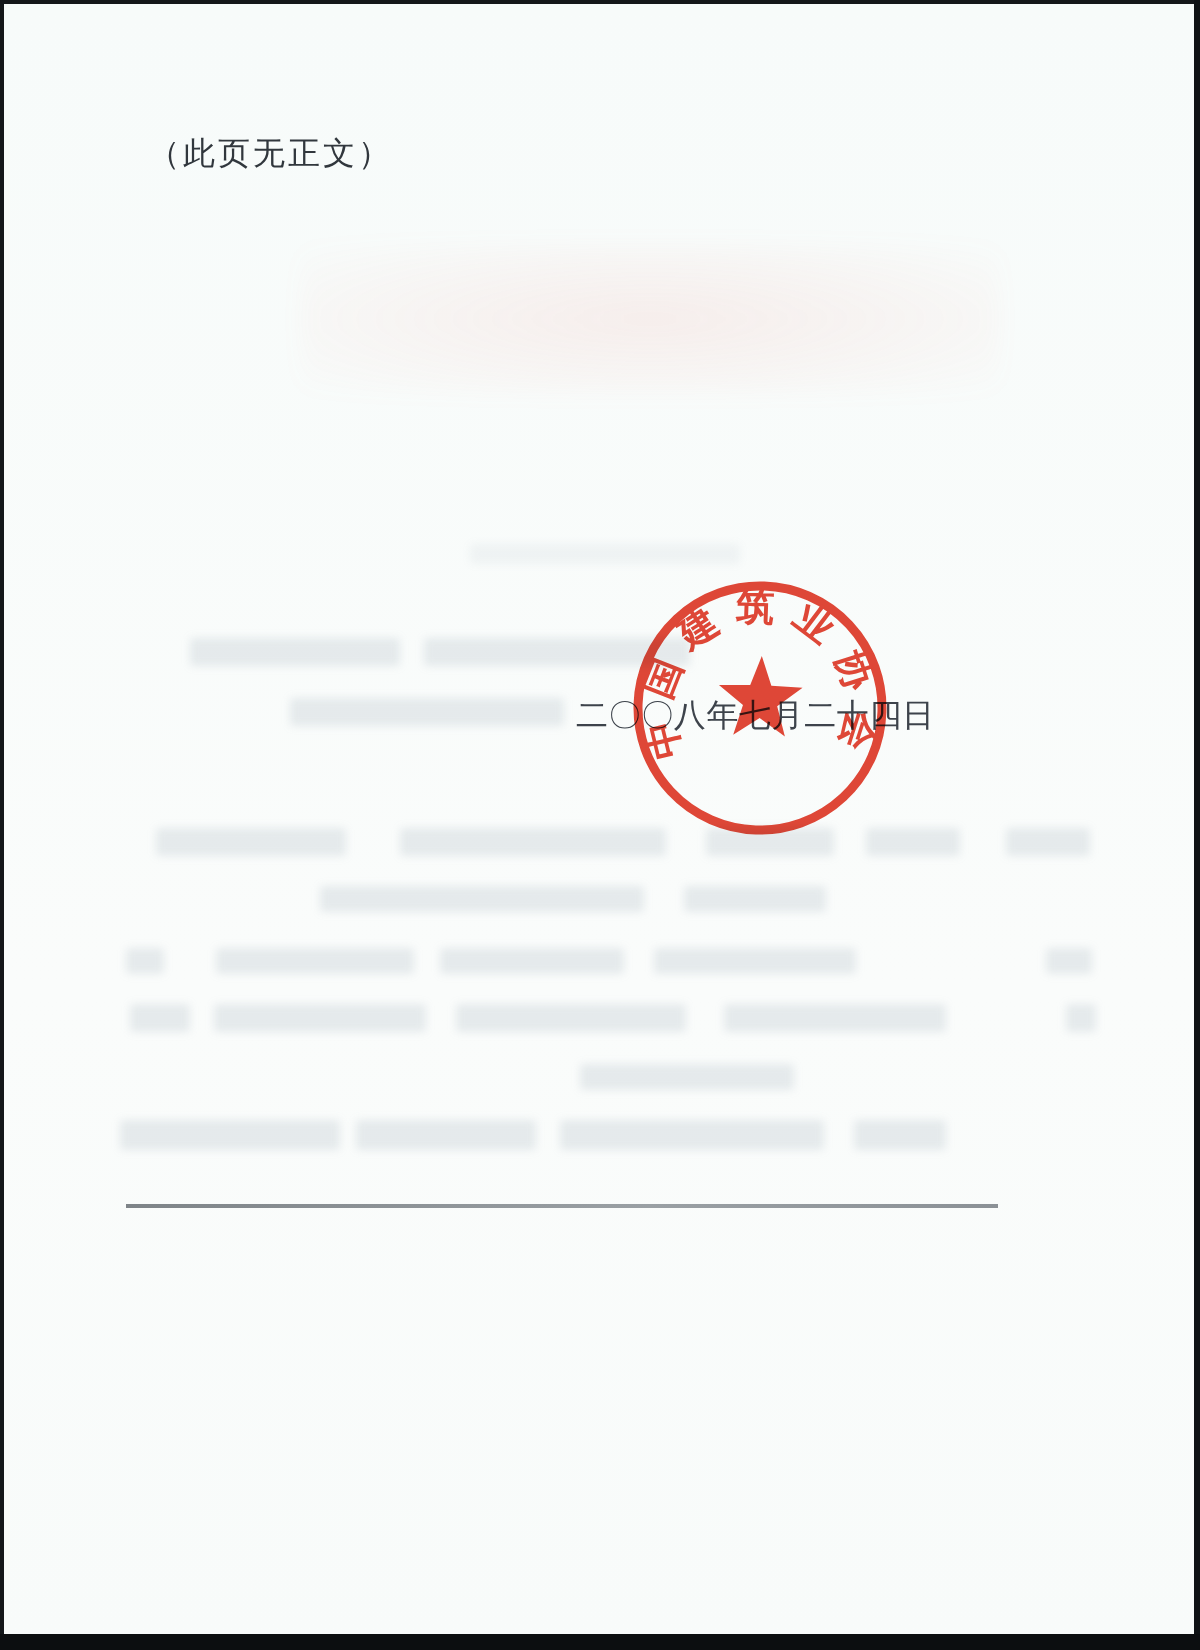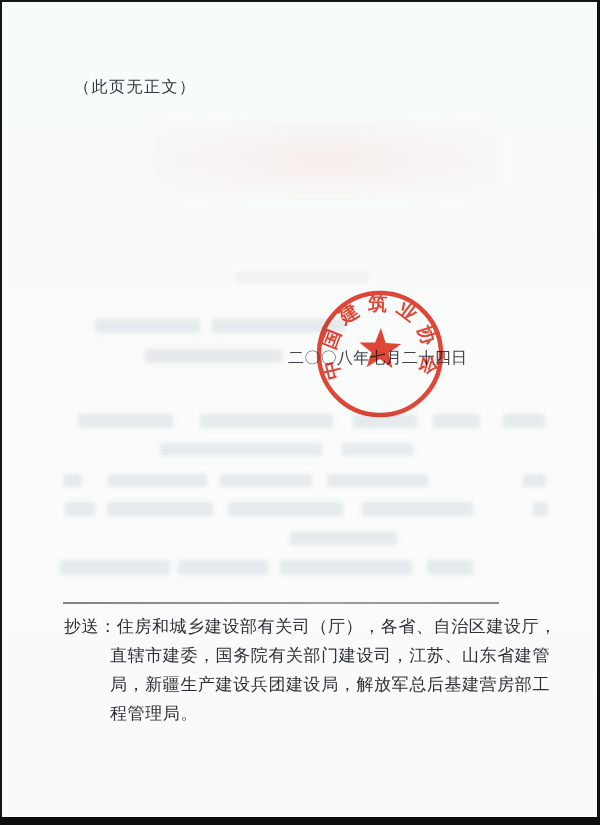--- a/index.html
+++ b/index.html
@@ -14,21 +14,21 @@
     overflow:hidden;
   }
   
   .edge{position:absolute;background:#14171a;}
   .edge.top{left:0;top:0;width:600px;height:2px;}
   .edge.left{left:0;top:0;width:2px;height:825px;}
   .edge.right{left:597px;top:0;width:3px;height:825px;background:#0f1215;}
   .edge.bottom{left:0;top:817px;width:600px;height:8px;background:#0c0e10;}
 
   .note{
-    position:absolute;left:74px;top:77px;
+    position:absolute;left:74px;top:67px;
     font-size:16px;letter-spacing:1.5px;color:#31373d;white-space:nowrap;
   }
   .date{
     position:absolute;left:288px;top:348px;
     font-size:16px;letter-spacing:0.3px;color:#3d434b;white-space:nowrap;
     z-index:2;
   }
   .seal{
     position:absolute;left:314px;top:288px;width:132px;height:132px;
     mix-blend-mode:multiply;opacity:0.93;z-index:3;
@@ -106,20 +106,14 @@
       <path id="sealArc" d="M 32.3 94.3 A 44 44 0 1 1 99.7 94.3" fill="none"></path>
     </defs>
     <circle cx="66" cy="66" r="61" fill="none" stroke-width="4.5" stroke="#e23a28"></circle>
     <polygon points="66,40 71.29,54.72 86.92,55.2 74.56,64.78 78.93,79.8 66,71 53.07,79.8 57.44,64.78 45.08,55.2 60.71,54.72" fill="#e23a28"></polygon>
     <text fill="#e23a28">
       <textPath href="#sealArc" startOffset="50%" text-anchor="middle">中国建筑业协会</textPath>
     </text>
   </svg>
 
   <div class="rule"></div>
-  <div class="cc">
-    <div class="line"><span>抄送：</span><span>住房和城乡建设部有关司（厅），各省、自治区建设厅，</span></div>
-    <div class="line indent">直辖市建委，国务院有关部门建设司，江苏、山东省建管</div>
-    <div class="line indent">局，新疆生产建设兵团建设局，解放军总后基建营房部工</div>
-    <div class="line indent">程管理局。</div>
-  </div>
 
 </div>
 
 </body></html>

